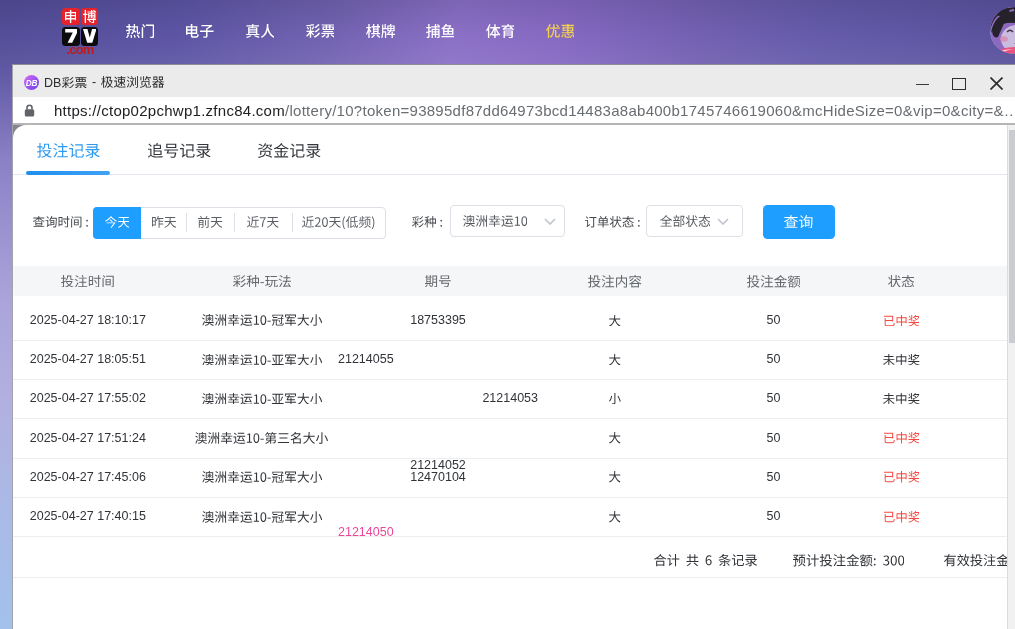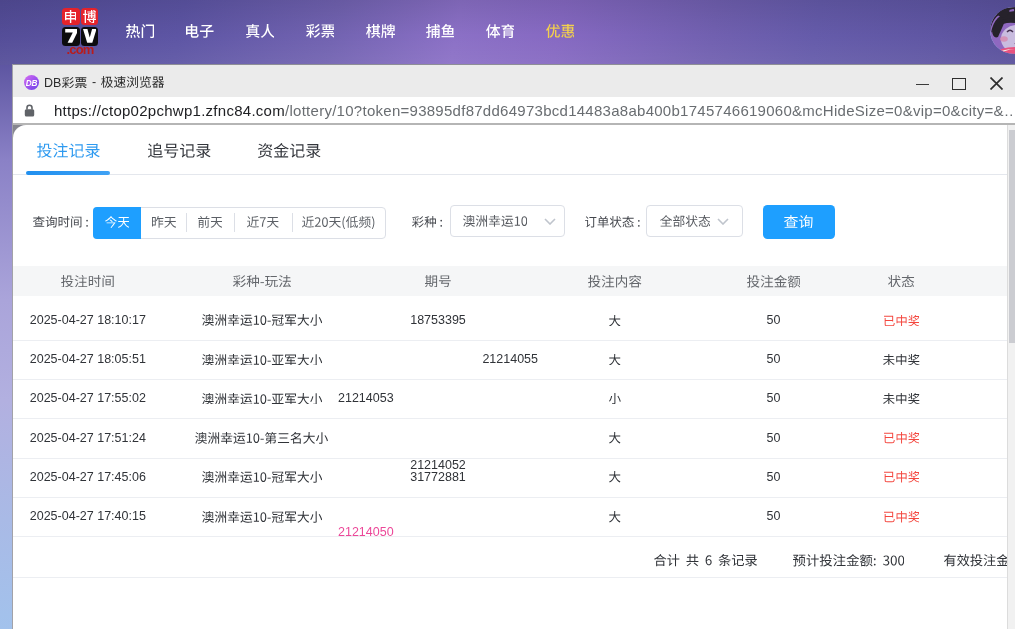--- a/index.html
+++ b/index.html
@@ -453,21 +453,21 @@
       <use href="#g55" x="3000"></use>
       <use href="#g56" x="4000"></use>
       <use href="#g46" x="4555"></use>
       <use href="#g63" x="5110"></use>
       <use href="#g77" x="5457"></use>
       <use href="#g71" x="6457"></use>
       <use href="#g72" x="7457"></use>
       <use href="#g73" x="8457"></use>
     </g>
   </svg>
-<div style="position:absolute;left:338.0px;top:351.9px;width:200px;text-align:right;z-index:5;font:12.5px/15.0px 'Liberation Sans',sans-serif;color:#303338;white-space:nowrap;">21214055</div>
+<div style="position:absolute;left:338.0px;top:351.9px;width:200px;text-align:left;z-index:5;font:12.5px/15.0px 'Liberation Sans',sans-serif;color:#303338;white-space:nowrap;">21214055</div>
 <svg style="position:absolute;left:609.3px;top:353.7px;width:11.44px;height:11.47px;z-index:5;" viewBox="43 -839 915 917">
     <g transform="scale(1,-1)" fill="#303338">
       <use href="#g72" x="0"></use>
     </g>
   </svg>
 <div style="position:absolute;left:673.5px;top:351.9px;width:200px;text-align:center;z-index:5;font:12.5px/15.0px 'Liberation Sans',sans-serif;color:#303338;white-space:nowrap;">50</div>
 <svg style="position:absolute;left:883.2px;top:353.6px;width:36.59px;height:11.54px;z-index:5;" viewBox="34 -843 2927 924">
     <g transform="scale(1,-1)" fill="#303338">
       <use href="#g78" x="0"></use>
       <use href="#g75" x="1000"></use>
@@ -483,21 +483,21 @@
       <use href="#g55" x="3000"></use>
       <use href="#g56" x="4000"></use>
       <use href="#g46" x="4555"></use>
       <use href="#g63" x="5110"></use>
       <use href="#g77" x="5457"></use>
       <use href="#g71" x="6457"></use>
       <use href="#g72" x="7457"></use>
       <use href="#g73" x="8457"></use>
     </g>
   </svg>
-<div style="position:absolute;left:338.0px;top:390.9px;width:200px;text-align:left;z-index:5;font:12.5px/15.0px 'Liberation Sans',sans-serif;color:#303338;white-space:nowrap;">21214053</div>
+<div style="position:absolute;left:338.0px;top:390.9px;width:200px;text-align:right;z-index:5;font:12.5px/15.0px 'Liberation Sans',sans-serif;color:#303338;white-space:nowrap;">21214053</div>
 <svg style="position:absolute;left:609.1px;top:392.7px;width:11.79px;height:11.32px;z-index:5;" viewBox="32 -826 944 906">
     <g transform="scale(1,-1)" fill="#303338">
       <use href="#g73" x="0"></use>
     </g>
   </svg>
 <div style="position:absolute;left:673.5px;top:390.9px;width:200px;text-align:center;z-index:5;font:12.5px/15.0px 'Liberation Sans',sans-serif;color:#303338;white-space:nowrap;">50</div>
 <svg style="position:absolute;left:883.2px;top:392.6px;width:36.59px;height:11.54px;z-index:5;" viewBox="34 -843 2927 924">
     <g transform="scale(1,-1)" fill="#303338">
       <use href="#g78" x="0"></use>
       <use href="#g75" x="1000"></use>
@@ -544,21 +544,21 @@
       <use href="#g55" x="3000"></use>
       <use href="#g56" x="4000"></use>
       <use href="#g46" x="4555"></use>
       <use href="#g63" x="5110"></use>
       <use href="#g70" x="5457"></use>
       <use href="#g71" x="6457"></use>
       <use href="#g72" x="7457"></use>
       <use href="#g73" x="8457"></use>
     </g>
   </svg>
-<div style="position:absolute;left:338.0px;top:469.6px;width:200px;text-align:center;z-index:5;font:12.5px/15.0px 'Liberation Sans',sans-serif;color:#303338;white-space:nowrap;">31772881</div>
+<div style="position:absolute;left:338.0px;top:469.6px;width:200px;text-align:center;z-index:5;font:12.5px/15.0px 'Liberation Sans',sans-serif;color:#303338;white-space:nowrap;">12470104</div>
 <svg style="position:absolute;left:609.3px;top:471.4px;width:11.44px;height:11.47px;z-index:5;" viewBox="43 -839 915 917">
     <g transform="scale(1,-1)" fill="#303338">
       <use href="#g72" x="0"></use>
     </g>
   </svg>
 <div style="position:absolute;left:673.5px;top:469.6px;width:200px;text-align:center;z-index:5;font:12.5px/15.0px 'Liberation Sans',sans-serif;color:#303338;white-space:nowrap;">50</div>
 <svg style="position:absolute;left:883.6px;top:471.3px;width:35.85px;height:11.54px;z-index:5;" viewBox="93 -843 2868 924">
     <g transform="scale(1,-1)" fill="#f4473f">
       <use href="#g74" x="0"></use>
       <use href="#g75" x="1000"></use>

